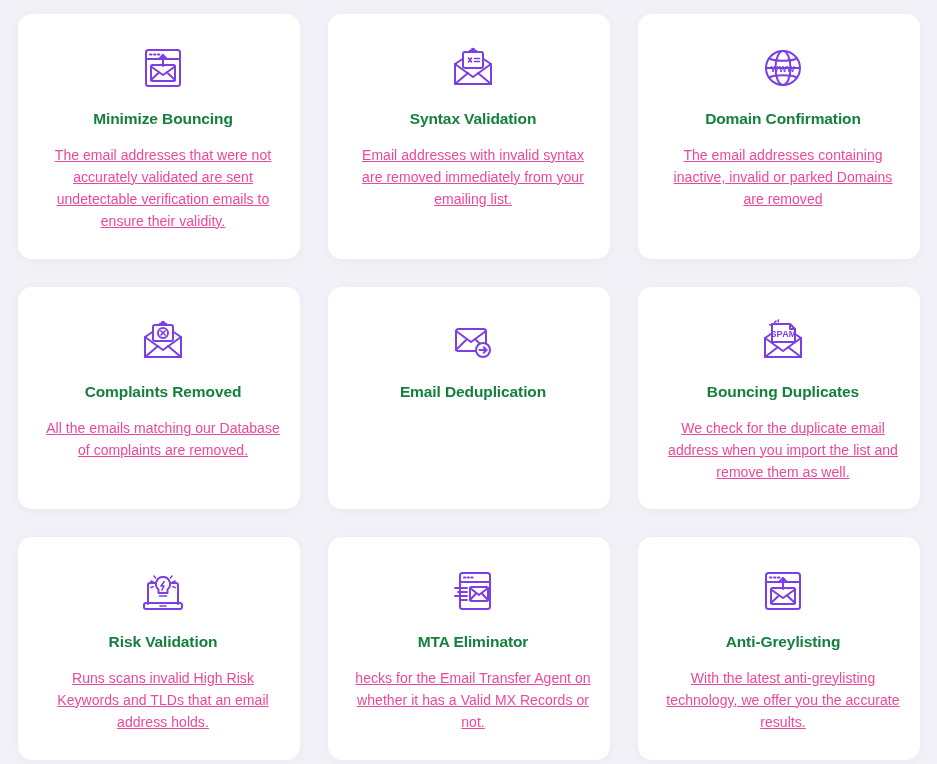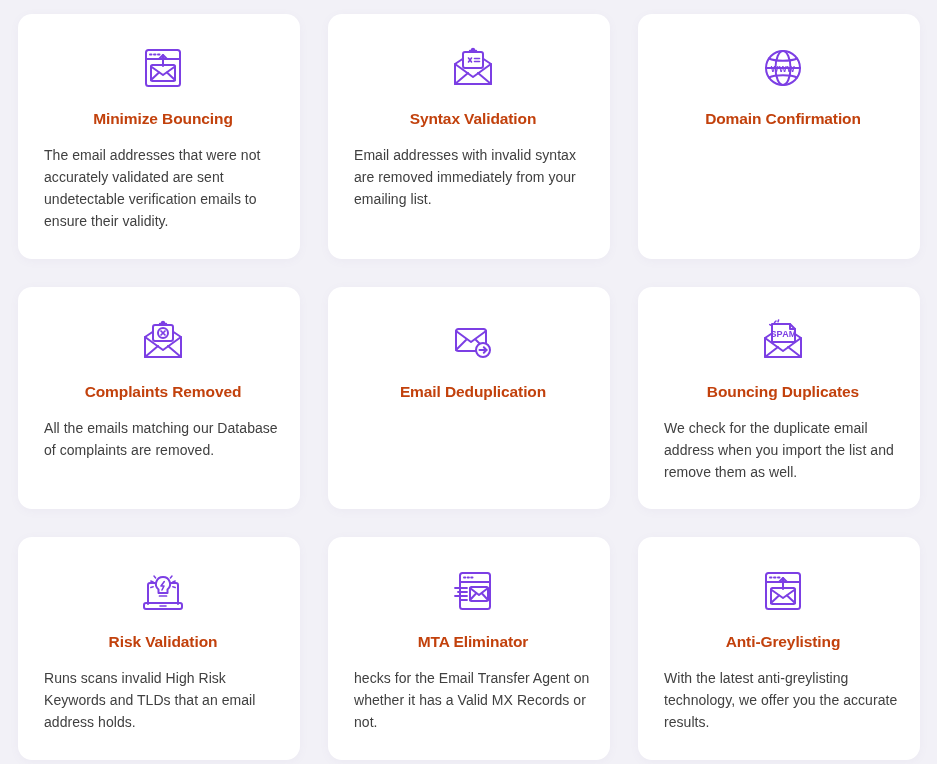--- a/index.html
+++ b/index.html
@@ -51,33 +51,35 @@
 
   .card-icon svg {
     display: block;
     width: 48px;
     height: 48px;
   }
 
   .card-title {
     font-size: 15.5px;
     font-weight: bold;
-    color: #c2410c;
+    color: #15803d;
     letter-spacing: -0.1px;
     text-align: center;
     margin-bottom: 16px;
     line-height: 1.2;
   }
 
   .card-desc {
     font-size: 14px;
-    color: #404040;
+    color: #ec4899;
+    text-align: center;
     line-height: 1.57;
     letter-spacing: 0.05px;
     max-width: 238px;
+    text-decoration: underline;
   }
 </style>
 </head>
 <body>
 
 <main id="features-grid">
 
   <section class="feature-card">
     <div class="card-icon">
       <svg viewBox="0 0 48 48" fill="none" stroke="#7c3fe4" stroke-width="2" stroke-linecap="round" stroke-linejoin="round">
@@ -123,20 +125,21 @@
       <svg viewBox="0 0 48 48" fill="none" stroke="#7c3fe4" stroke-width="2" stroke-linecap="round" stroke-linejoin="round">
         <circle cx="24" cy="24" r="17"></circle>
         <ellipse cx="24" cy="24" rx="7.5" ry="17"></ellipse>
         <line x1="7" y1="24" x2="41" y2="24"></line>
         <path d="M10 14.5 C16 17.5, 32 17.5, 38 14.5"></path>
         <path d="M10 33.5 C16 30.5, 32 30.5, 38 33.5"></path>
         <text x="24" y="27.6" font-family="'Liberation Sans', sans-serif" font-size="8.2" font-weight="bold" fill="#7c3fe4" stroke="none" text-anchor="middle" letter-spacing="0.4">WWW</text>
       </svg>
     </div>
     <h3 class="card-title">Domain Confirmation</h3>
+    <p class="card-desc">The email addresses containing inactive, invalid or parked Domains are removed</p>
   </section>
 
   <section class="feature-card">
     <div class="card-icon">
       <svg viewBox="0 0 48 48" fill="none" stroke="#7c3fe4" stroke-width="2" stroke-linecap="round" stroke-linejoin="round">
         <path d="M6 20 L24 8 L42 20 L42 40 L6 40 Z"></path>
         <rect x="14" y="8" width="20" height="16" rx="2" fill="#ffffff"></rect>
         <path d="M21 7 L27 7" stroke-width="2.4"></path>
         <circle cx="24" cy="6" r="1.2" fill="#7c3fe4"></circle>
         <circle cx="24" cy="16" r="5"></circle>

